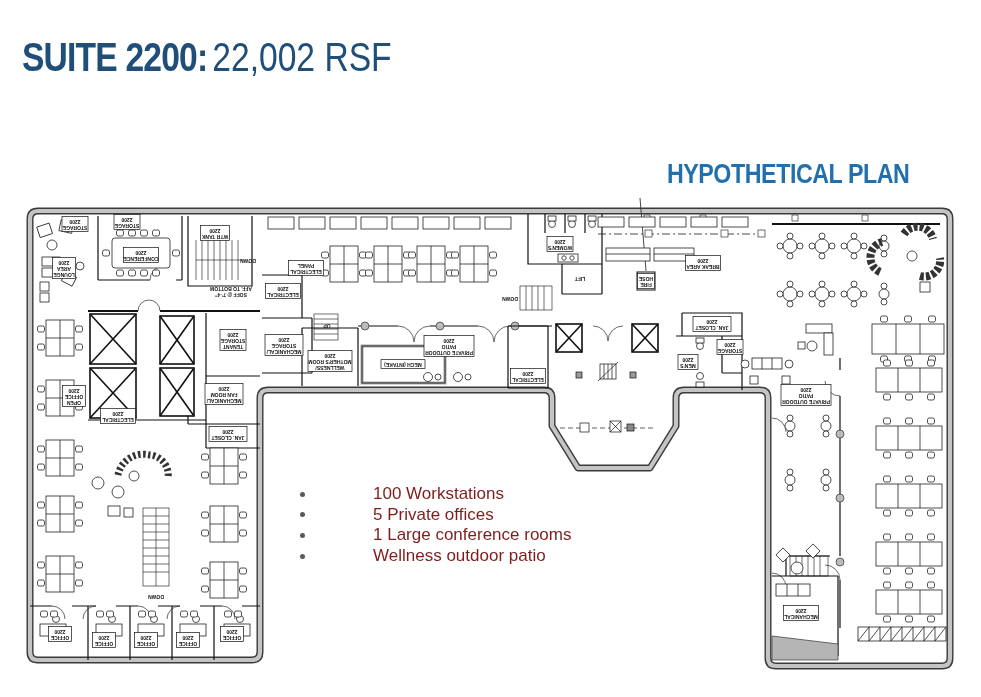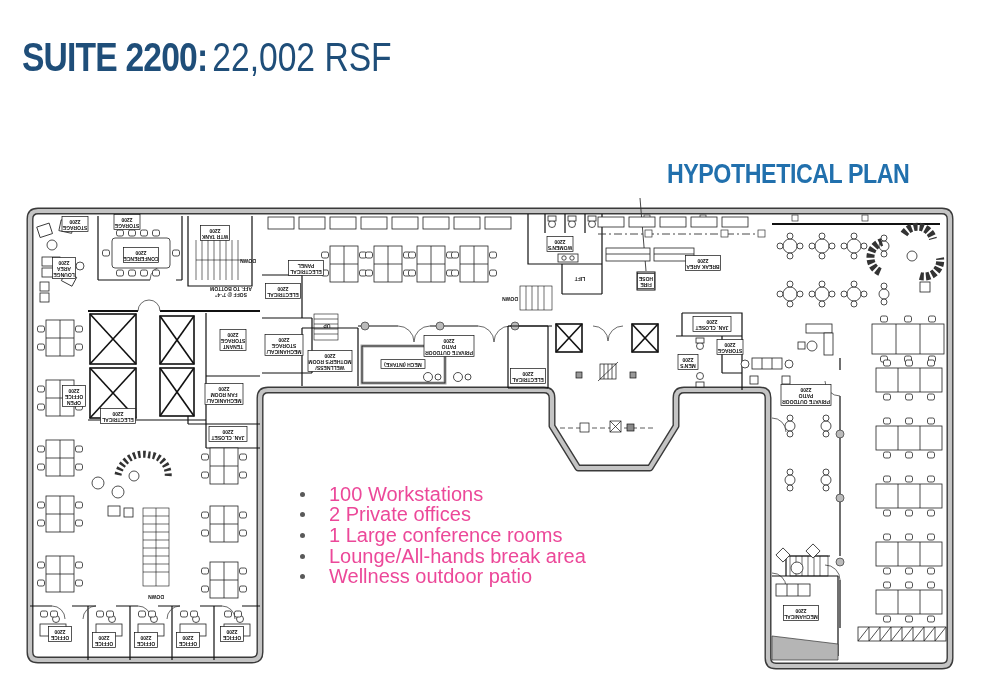--- a/index.html
+++ b/index.html
@@ -6,21 +6,21 @@
   .page{position:relative;width:981px;height:697px;background:#fff;overflow:hidden;
         font-family:"Liberation Sans",sans-serif;margin-top:28px;}
   .title{position:absolute;left:22px;top:6px;white-space:nowrap;
          transform:scaleX(.82);transform-origin:left top;color:#1f4e79;}
   .title .bold{font-size:41px;font-weight:800;letter-spacing:-1px;}
   .title .light{font-size:41px;font-weight:400;letter-spacing:0px;margin-left:6px;}
   .callout{position:absolute;left:648px;top:131px;width:270px;text-align:center;
            font-size:27px;font-weight:800;color:#2170ad;letter-spacing:-.5px;
            transform:scaleX(.86);transform-origin:center top;white-space:nowrap;}
   .features{position:absolute;left:300px;top:456px;list-style:none;margin:0;padding:0;}
-  .features li{display:flex;align-items:center;height:20.6px;color:#ec4899;font-size:20px;}
+  .features li{display:flex;align-items:center;height:20.6px;color:#7f1d1d;font-size:17px;gap:44px;}
   .features .dot{width:5px;height:5px;border-radius:50%;background:#595959;
                  margin-right:24px;flex:0 0 auto;}
   svg{position:absolute;left:0;top:0;}
   .plbl{font:700 5px "Liberation Sans",sans-serif;fill:#111;}
   .iw{stroke:#111;stroke-width:1.2;fill:none;}
   .dw{stroke:#111;stroke-width:2.2;fill:none;}
   .fu{stroke:#222;stroke-width:.8;fill:#fff;}
   .th{stroke:#333;stroke-width:.7;}
   .arc{stroke:#444;stroke-width:.8;fill:none;}
 </style>
@@ -604,29 +604,25 @@
       </g>
 </svg>
 
 <ul class="features">
       <li>
         <span class="dot"></span>
         <span>100 Workstations</span>
       </li>
       <li>
         <span class="dot"></span>
-        <span>2 Private offices</span>
+        <span>5 Private offices</span>
       </li>
       <li>
         <span class="dot"></span>
         <span>1 Large conference rooms</span>
       </li>
       <li>
         <span class="dot"></span>
-        <span>Lounge/All-hands break area</span>
-      </li>
-      <li>
-        <span class="dot"></span>
         <span>Wellness outdoor patio</span>
       </li>
     </ul>
 
 </div>
 
 </body></html>

